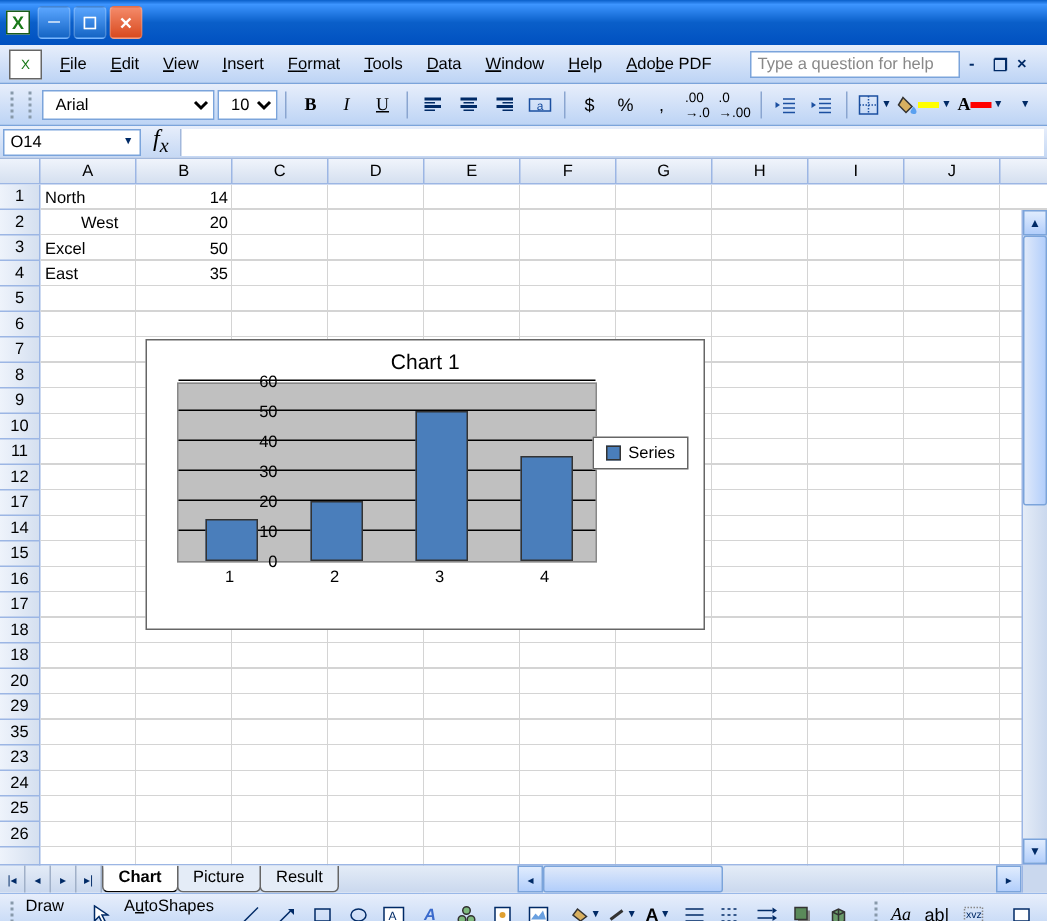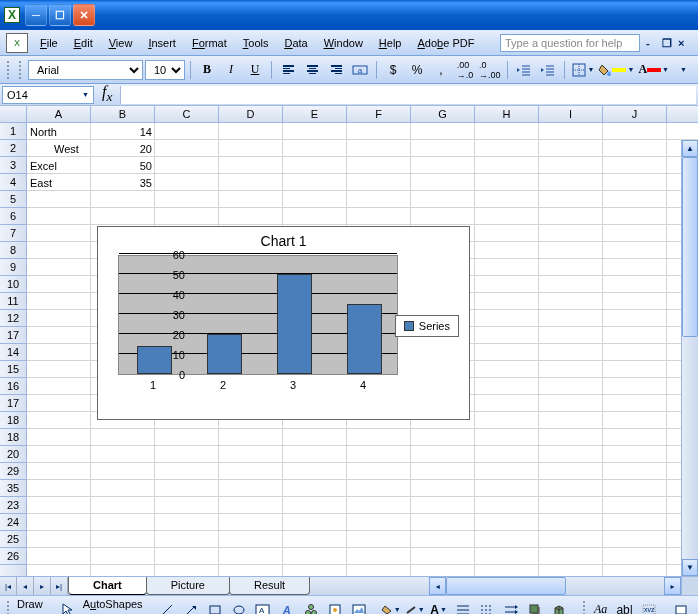--- a/index.html
+++ b/index.html
@@ -62,33 +62,33 @@
 
   
   .chart-obj { position: absolute; left: 70px; top: 103px; width: 373px; height: 194px; background: #fff; border: 1px solid #666; }
   .chart-title { text-align: center; font-size: 14px; margin-top: 6px; font-family: Arial; }
   .plot-area { position: absolute; left: 20px; top: 28px; width: 280px; height: 120px; background: #c0c0c0; border: 1px solid #888; }
   .plot-grid { position: absolute; inset: 0; }
   .plot-hline { position: absolute; left: 0; right: 0; height: 1px; background: #000; }
   .bar { position: absolute; bottom: 0; width: 35px; background: #4a7ebb; border: 1px solid #333; }
   .y-tick { position: absolute; right: 284px; font-size: 11px; font-family: Arial; transform: translateY(-50%); }
   .x-tick { position: absolute; top: 152px; font-size: 11px; font-family: Arial; transform: translateX(-50%); }
-  .legend { position: absolute; right: 10px; top: 88px; border: 1px solid #666; background: #fff; padding: 4px 8px; display: flex; align-items: center; gap: 5px; font-size: 11px; }
+  .legend { position: absolute; right: 10px; top: 64px; border: 1px solid #666; background: #fff; padding: 4px 8px; display: flex; align-items: center; gap: 5px; font-size: 11px; }
   .legend-sw { width: 10px; height: 10px; background: #4a7ebb; border: 1px solid #333; }
 
   
   .vscroll { position: absolute; right: 0; top: 17px; width: 17px; bottom: 19px; background: linear-gradient(to right, #e4ecf7, #cad8ee); border-left: 1px solid #9cb6e4; }
   .scroll-btn { height: 17px; background: linear-gradient(to bottom, #e0ecfe, #b2cefb); border: 1px solid #7ba4db; display: flex; align-items: center; justify-content: center; font-size: 8px; color: #002a66; }
   .vscroll .scroll-btn:last-of-type { position: absolute; bottom: 0; left: 0; right: 0; }
   .vscroll-thumb { position: absolute; top: 17px; left: 0; right: 0; height: 180px; background: linear-gradient(to right, #dfe9fa, #b2cefb); border: 1px solid #7ba4db; border-radius: 2px; }
 
   
   .tab-row { position: absolute; left: 0; right: 0; bottom: 0; height: 19px; display: flex; background: linear-gradient(to bottom, #e4ecf7, #cad8ee); border-top: 1px solid #9cb6e4; }
   .tab-nav { width: 17px; display: flex; align-items: center; justify-content: center; font-size: 8px; border-right: 1px solid #a0b0c8; color: #002a66; }
-  .tab { padding: 2px 24px; background: #fff; border: 1px solid #666; border-top: none; border-radius: 0 0 4px 4px; margin-right: -1px; font-size: 11px; position: relative; }
+  .tab { padding: 2px 10px; background: #fff; border: 1px solid #666; border-top: none; border-radius: 0 0 4px 4px; margin-right: -1px; font-size: 11px; position: relative; }
   .tab.active { background: #fff; font-weight: bold; z-index: 1; border-bottom: 1px solid #000; }
   .tab.inactive { background: #e4ecf7; }
   .hscroll { flex: 1; display: flex; margin-left: 120px; }
   .hscroll .scroll-btn { width: 17px; height: 100%; }
   .hscroll-track { flex: 1; position: relative; }
   .hscroll-thumb { position: absolute; left: 0; top: 0; bottom: 0; width: 120px; background: linear-gradient(to bottom, #dfe9fa, #b2cefb); border: 1px solid #7ba4db; border-radius: 2px; }
 
   
   .drawbar { background: linear-gradient(to bottom, #e7eefb, #bdd4f5); height: 28px; display: flex; align-items: center; border-top: 1px solid #99b8e8; padding: 0 4px; gap: 2px; font-size: 11px; }
   .draw-lbl { padding: 0 3px; }

